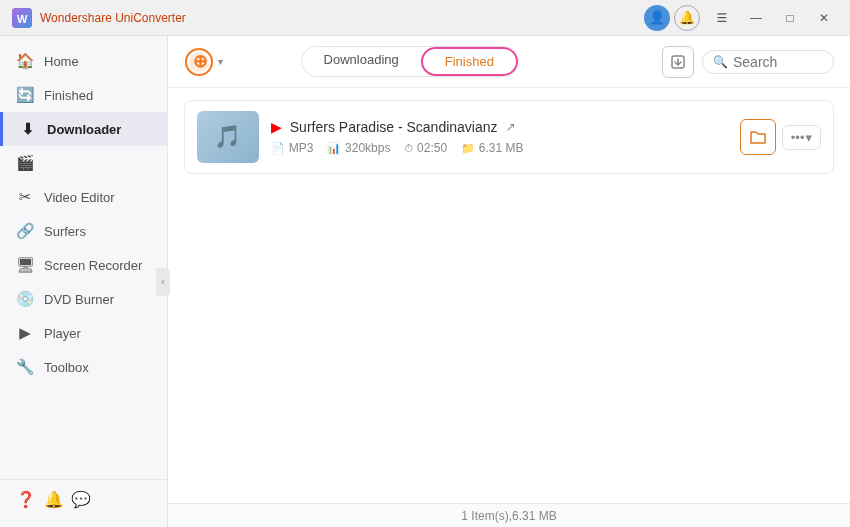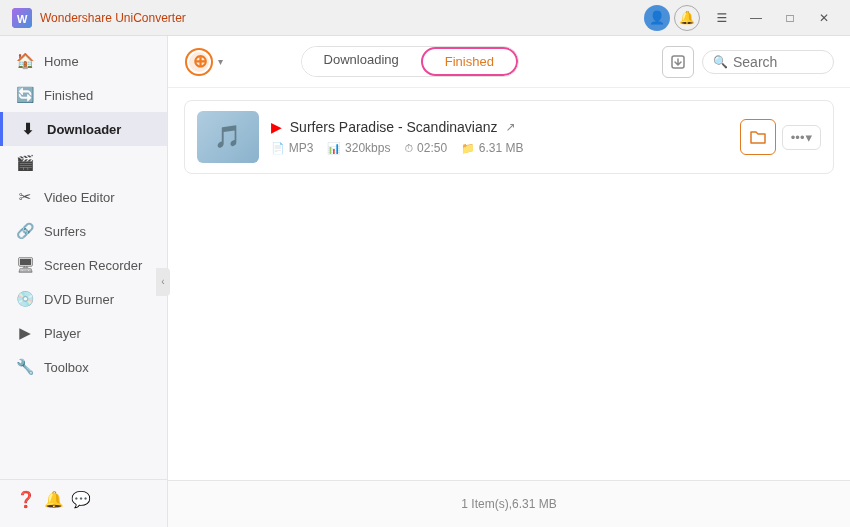--- a/index.html
+++ b/index.html
@@ -311,21 +311,21 @@
       cursor: pointer;
       border: 1.5px solid #e0e0e0;
       border-radius: 6px;
       padding: 4px 8px;
       color: #888;
       font-size: 13px;
     }
 
     
     .status-bar {
-      height: 47px;
+      height: 24px;
       border-top: 1px solid #e5e5e5;
       display: flex;
       align-items: center;
       justify-content: center;
       font-size: 12px;
       color: #888;
       background: #fafafa;
       flex-shrink: 0;
     }
 

